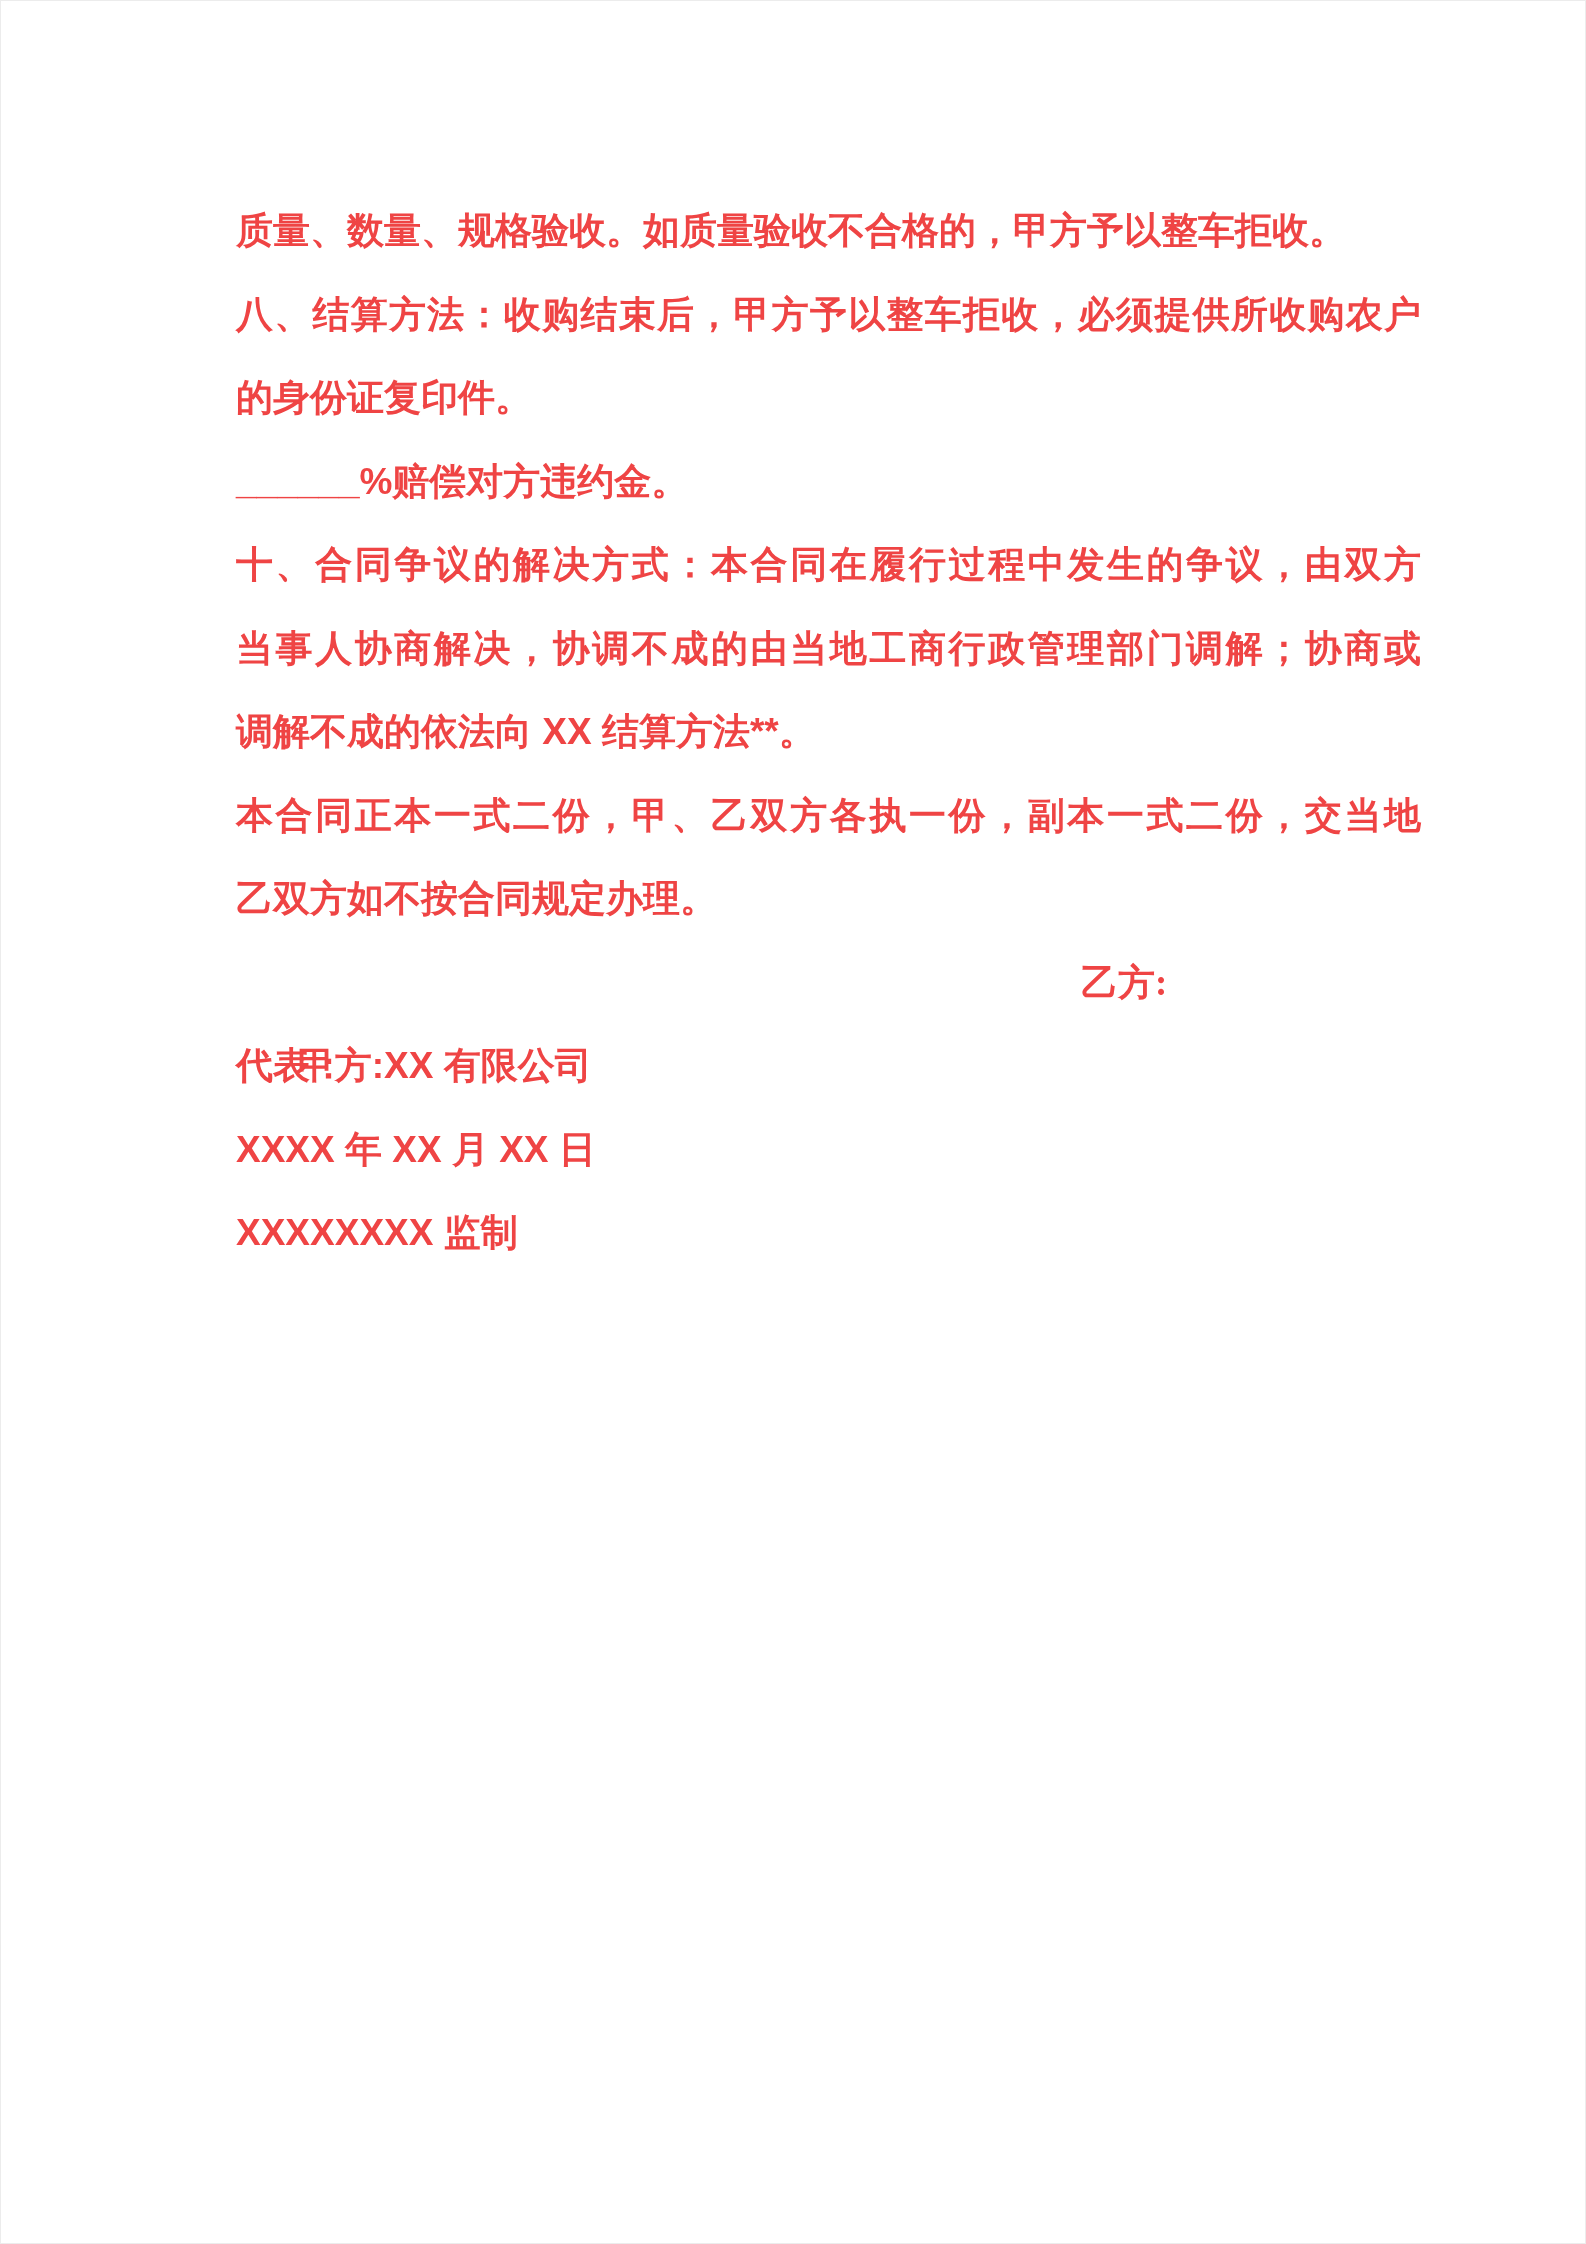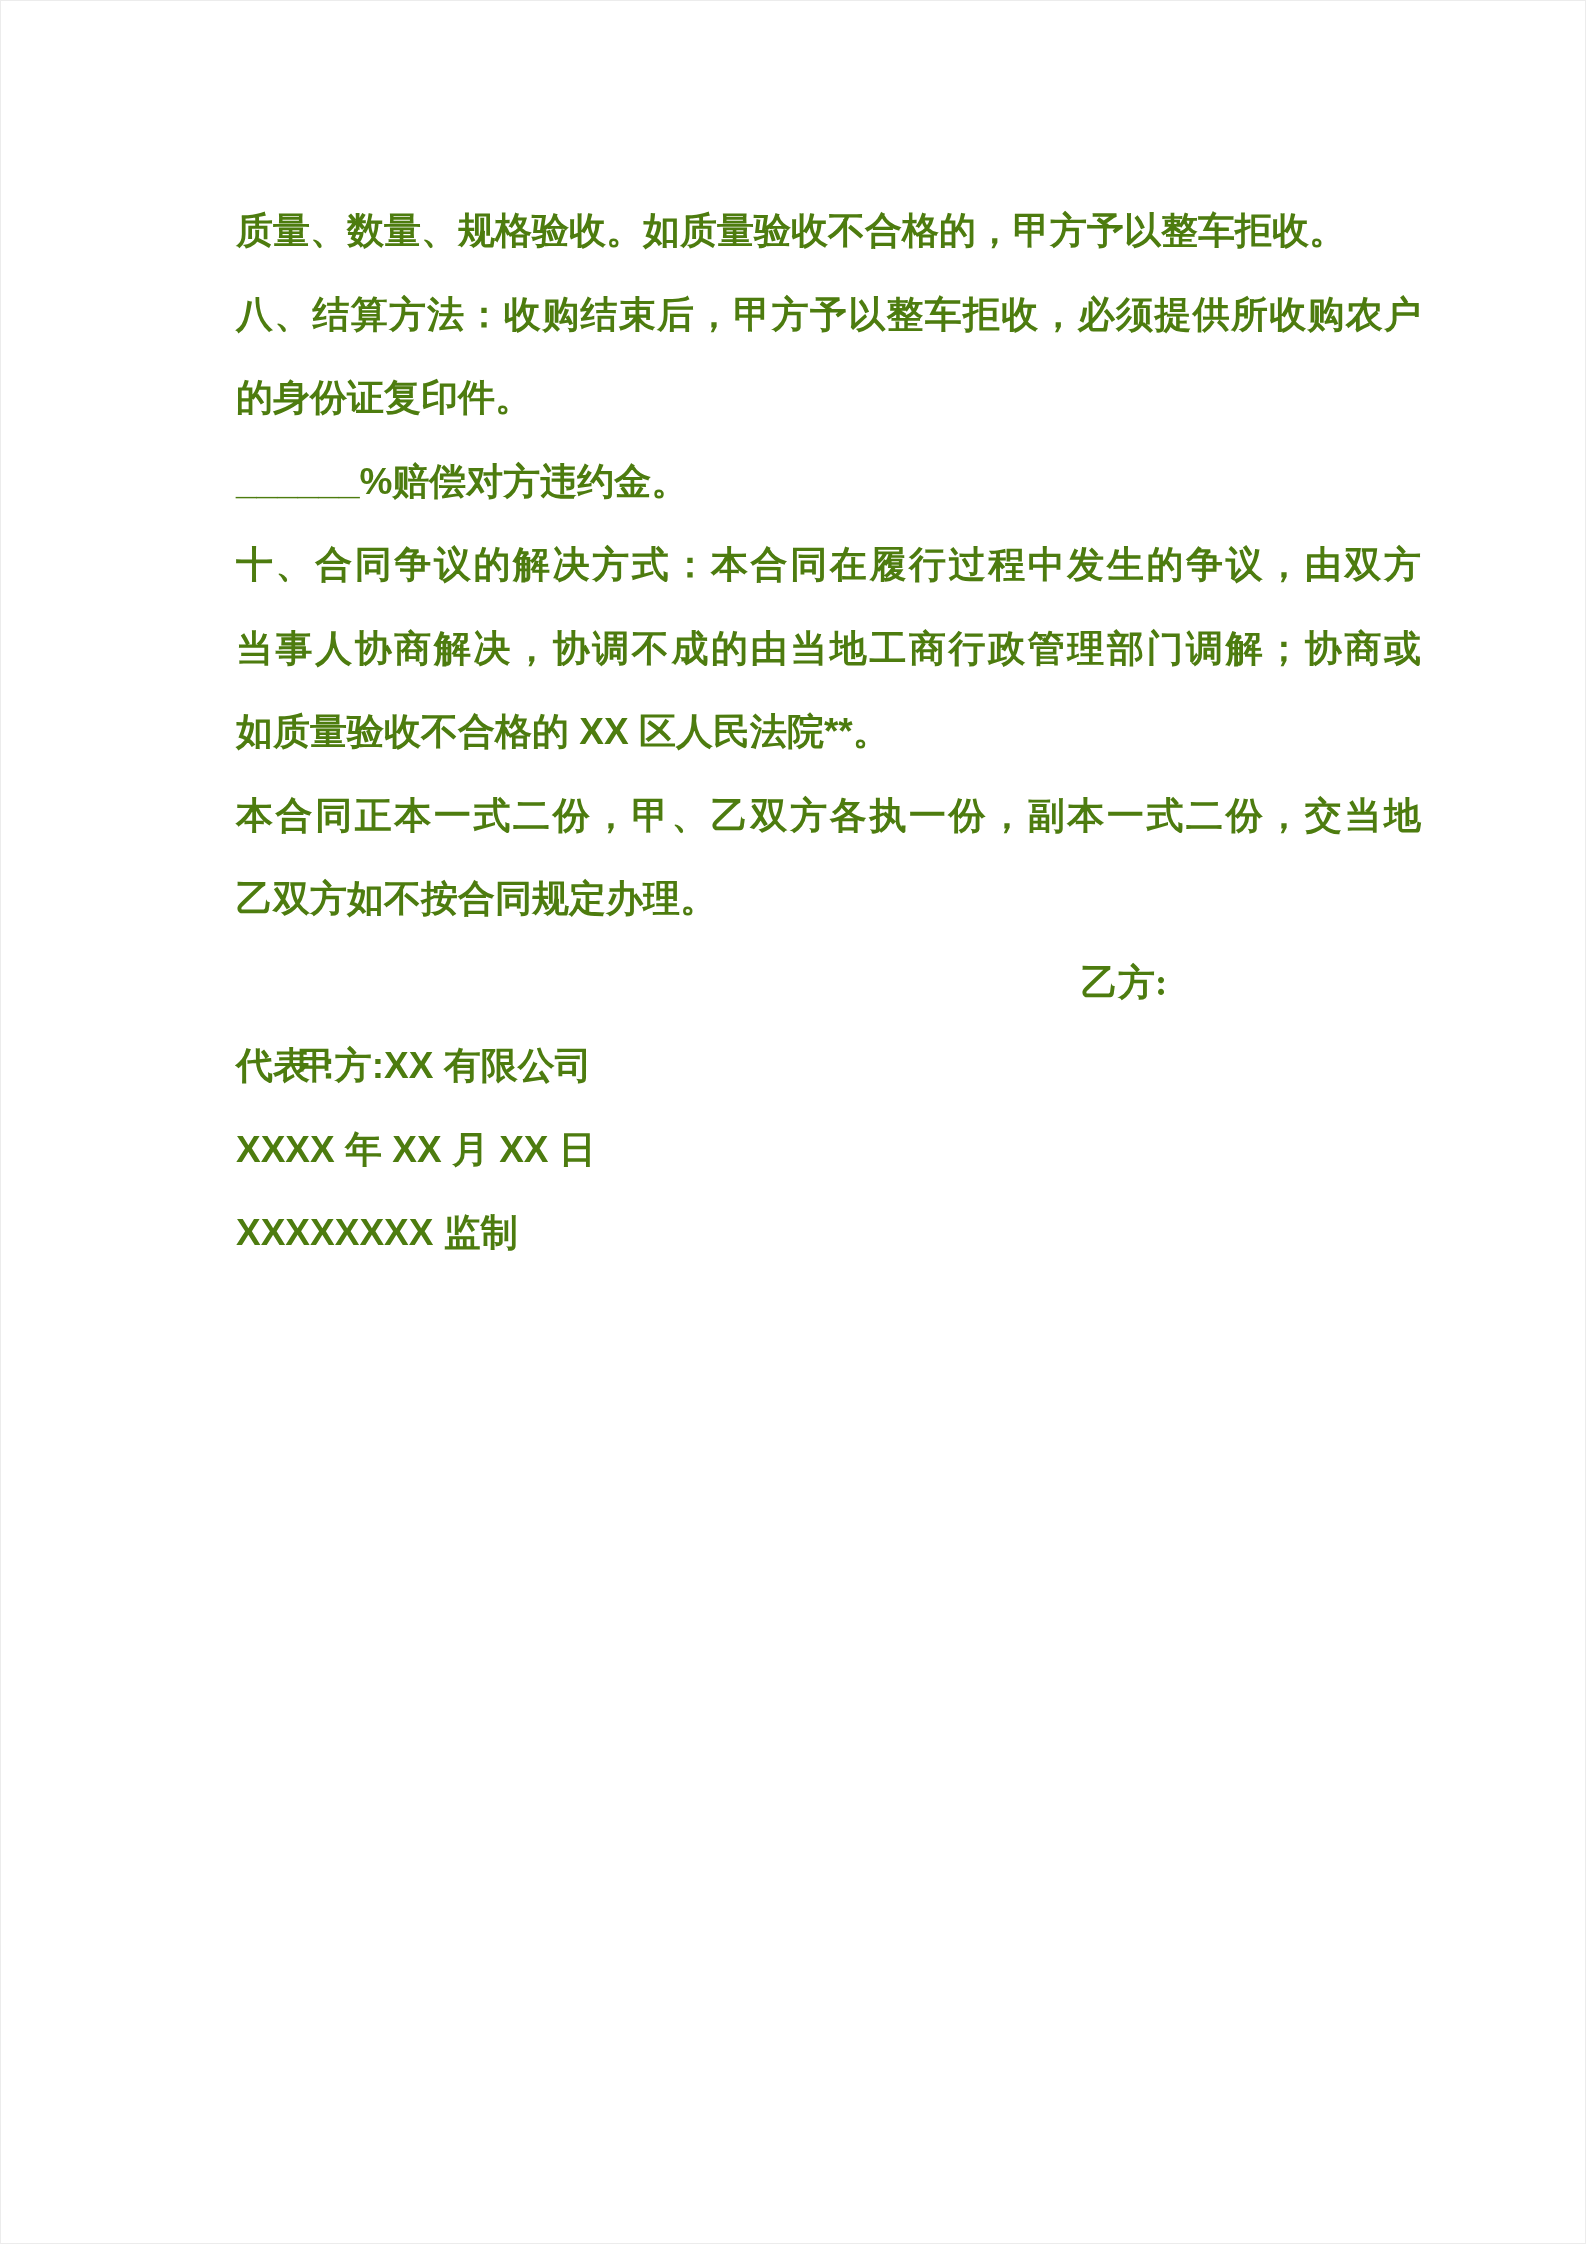--- a/index.html
+++ b/index.html
@@ -15,21 +15,21 @@
     box-sizing: border-box;
     border: 1px solid #ececec;
     overflow: hidden;
     font-family: "Liberation Sans", sans-serif;
   }
   .content {
     position: absolute;
     left: 235px;
     top: 188px;
     width: 1185px;
-    color: #4d7c0f;
+    color: #ef4444;
     font-size: 37px;
     font-weight: bold;
     letter-spacing: 0;
   }
   .doc-line {
     display: block;
     height: 83.5px;
     line-height: 83.5px;
     white-space: pre;
     text-align: left;
@@ -54,21 +54,21 @@
 
 <div class="page">
   <div class="content">
 
     <div class="doc-line">质量、数量、规格验收。如质量验收不合格的，甲方予以整车拒收。</div>
     <div class="doc-line just">八、结算方法：收购结束后，甲方予以整车拒收，必须提供所收购农户</div>
     <div class="doc-line">的身份证复印件。</div>
     <div class="doc-line">______%赔偿对方违约金。</div>
     <div class="doc-line just">十、合同争议的解决方式：本合同在履行过程中发生的争议，由双方</div>
     <div class="doc-line just">当事人协商解决，协调不成的由当地工商行政管理部门调解；协商或</div>
-    <div class="doc-line">如质量验收不合格的 XX 区人民法院**。</div>
+    <div class="doc-line">调解不成的依法向 XX 结算方法**。</div>
     <div class="doc-line just">本合同正本一式二份，甲、乙双方各执一份，副本一式二份，交当地</div>
     <div class="doc-line">乙双方如不按合同规定办理。</div>
 
     <div class="doc-line sig-row">
       <span>甲方:XX 有限公司</span>
       <span class="sig-party-b">乙方:</span>
     </div>
     <div class="doc-line">代表：</div>
     <div class="doc-line">XXXX 年 XX 月 XX 日</div>
     <div class="doc-line">XXXXXXXX 监制</div>

